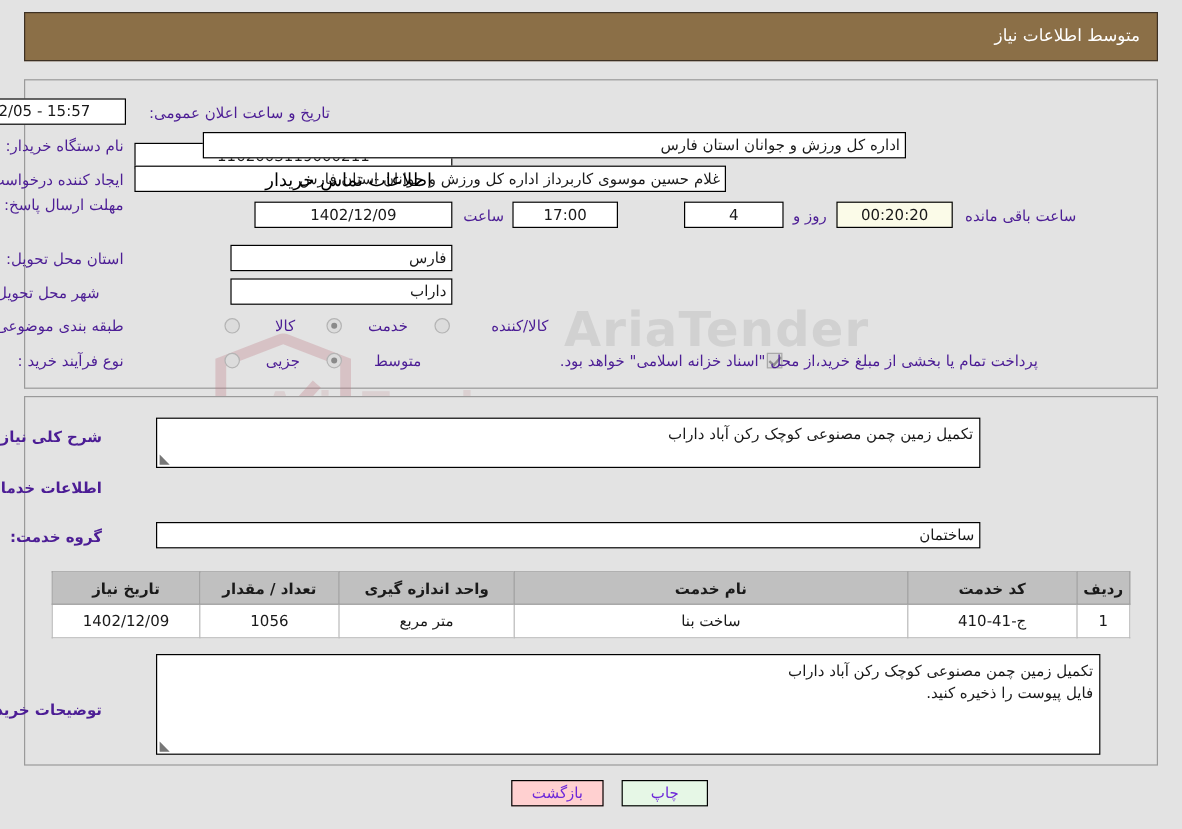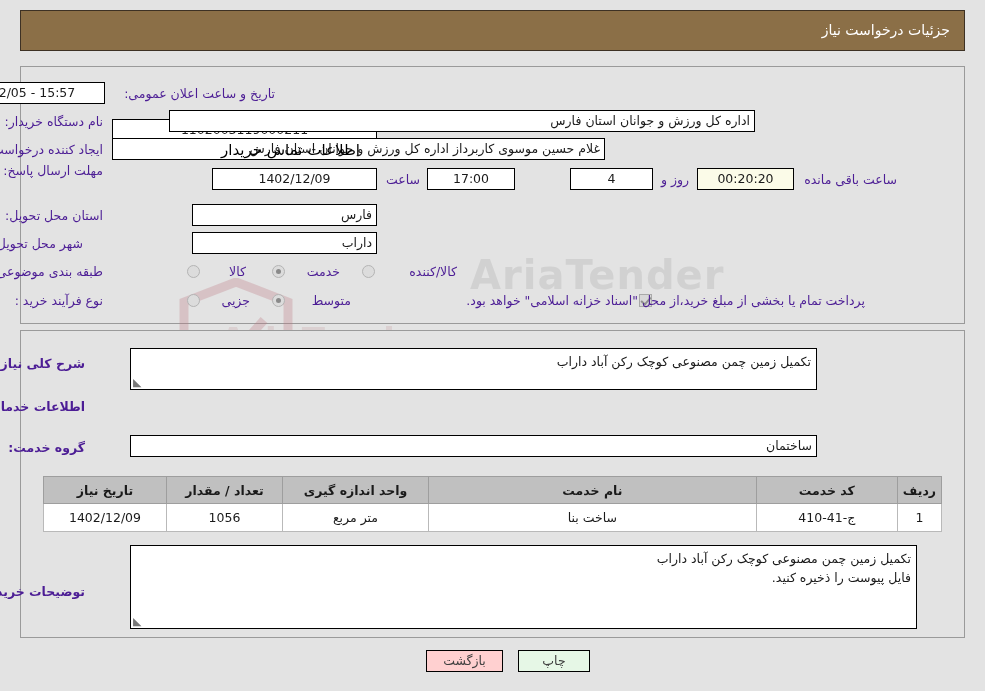--- a/index.html
+++ b/index.html
@@ -177,21 +177,21 @@
   .col-qty  { width: 105px; }
   .col-date { width: 112px; }
 
   
   .btn {
     position: absolute;
     border: 1px solid #000000;
     box-sizing: border-box;
     font-family: "DejaVu Sans", "Liberation Sans", sans-serif;
     font-size: 12.5px;
-    color: #404040;
+    color: #6d28d9;
     height: 22px;
     line-height: 20px;
     text-align: center;
     cursor: pointer;
   }
   #btn-back  { left: 426px; top: 650px; width: 77px; background: #ffd0d0; }
   #btn-print { left: 518px; top: 650px; width: 72px; background: #e6f7e6; }
 
   
   .wm {
@@ -230,21 +230,21 @@
     white-space: nowrap;
     direction: ltr;
   }
 </style>
 </head>
 <body>
 
 <div id="root">
 
   <div class="header-bar">
-    <div class="header-title">جزئیات درخواست نیاز</div>
+    <div class="header-title">متوسط اطلاعات نیاز</div>
   </div>
 
   <div class="panel" id="panel-top"></div>
 
   <div class="wm" id="wm-shield">
     <svg width="120" height="130" viewBox="0 0 120 130">
       <path d="M60 4 L112 24 L112 68 C112 100 88 118 60 126 C32 118 8 100 8 68 L8 24 Z" fill="none" stroke="rgba(190,120,130,0.30)" stroke-width="9"></path>
       <path d="M34 62 L52 82 L88 42" fill="none" stroke="rgba(190,120,130,0.30)" stroke-width="9"></path>
     </svg>
   </div>

